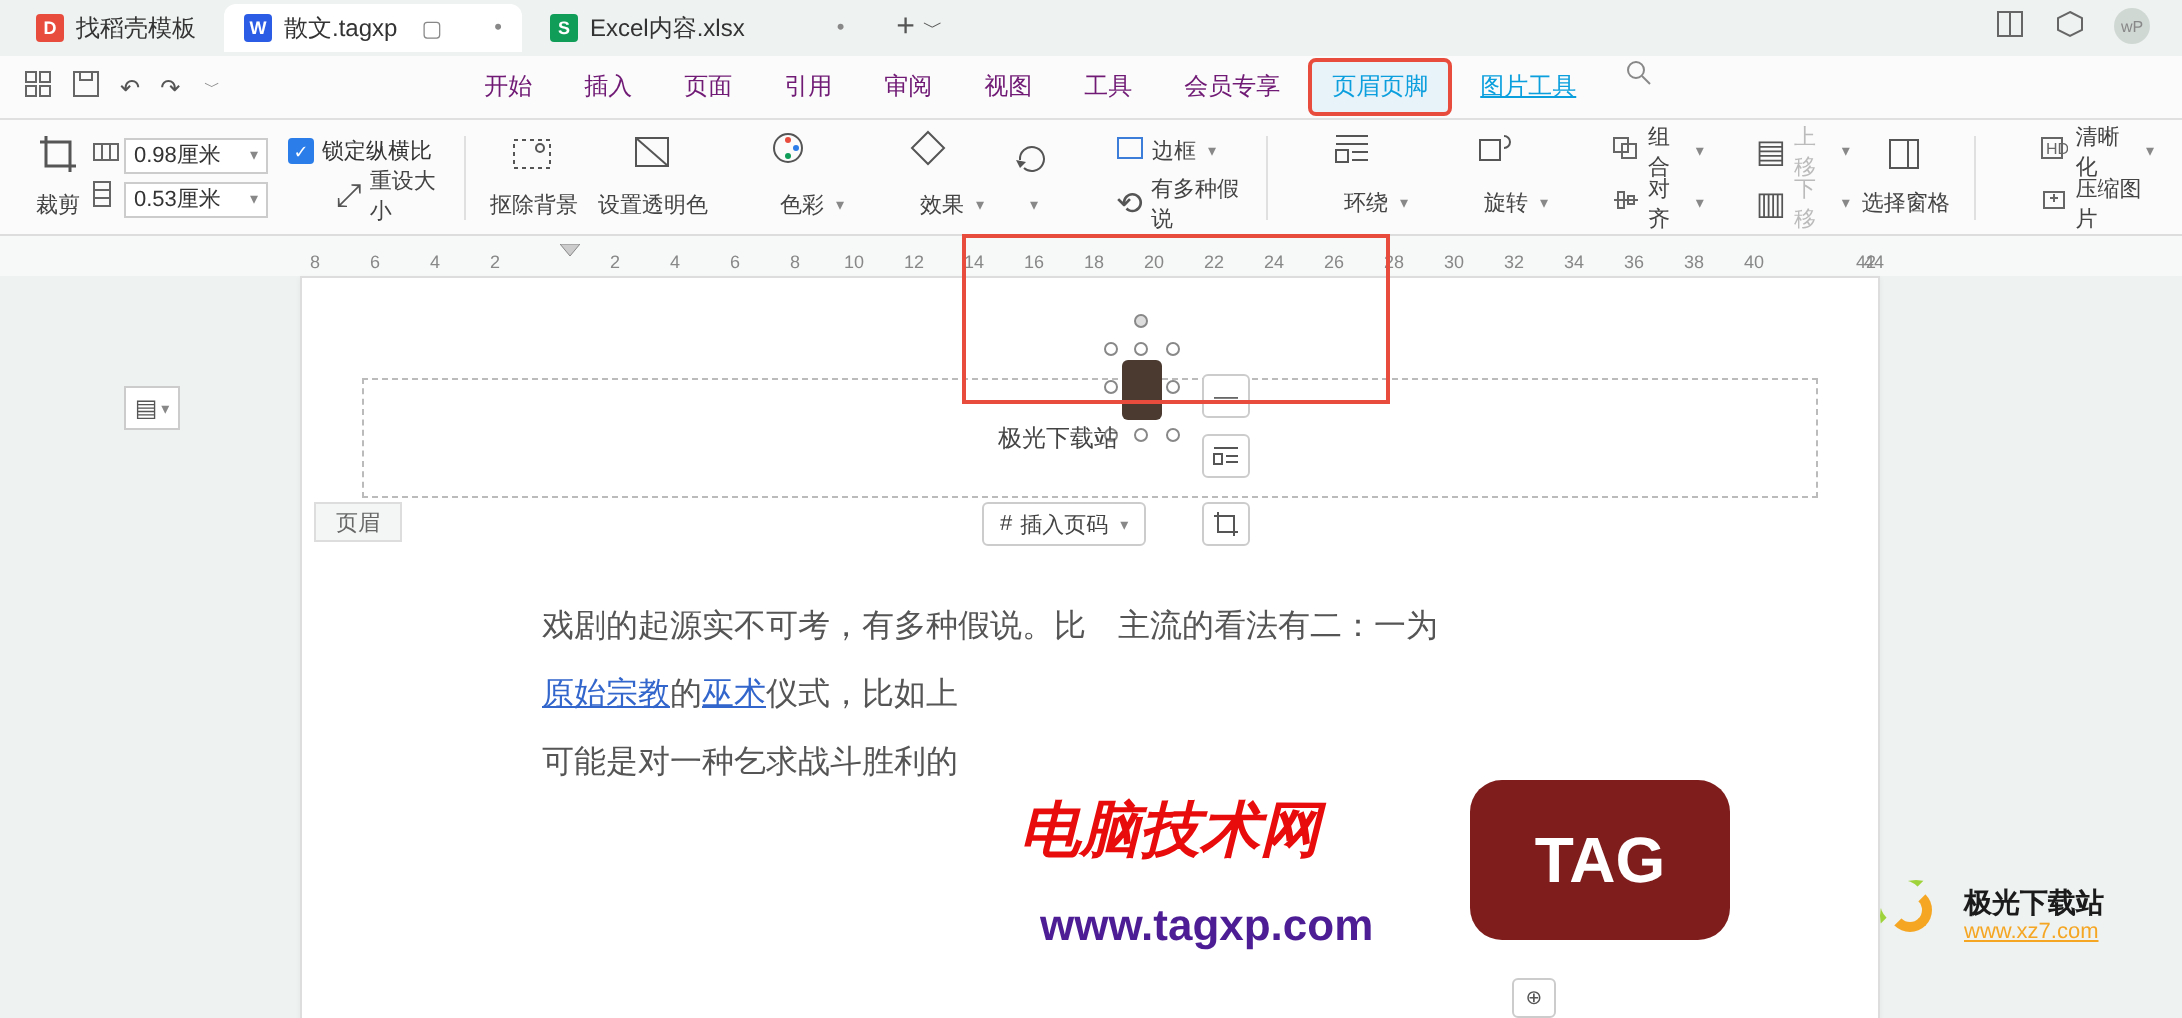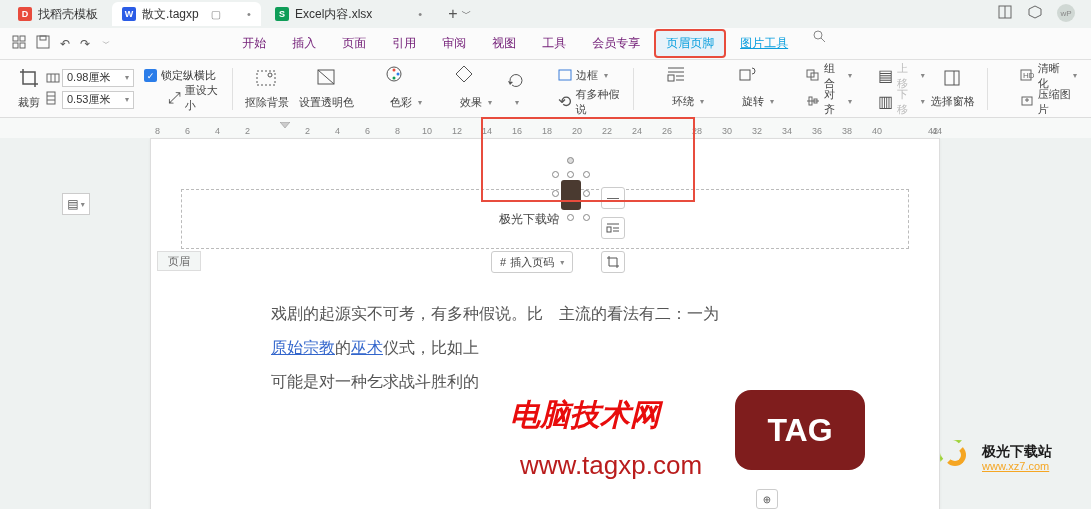--- a/index.html
+++ b/index.html
@@ -74,21 +74,21 @@
   
   .float-btns { position:absolute; left:450px; top:48px; display:flex; flex-direction:column; gap:8px; }
   .float-btns .fb { width:24px;height:22px;border:1px solid #ccc;background:#fff;display:flex;align-items:center;justify-content:center;font-size:12px;color:#555;border-radius:3px; }
   .insert-page { position:absolute; left:340px; top:112px; height:22px; padding: 0 8px; border:1px solid #ccc;background:#fff;display:flex;align-items:center;gap:4px;font-size:11px;color:#444;border-radius:3px; }
   .crop-float { position:absolute; left:450px; top:112px; width:24px;height:22px;border:1px solid #ccc;background:#fff;display:flex;align-items:center;justify-content:center;font-size:12px;color:#555;border-radius:3px; }
   
   .body-text { position:absolute; left:120px; top:158px; right:100px; font-size:16px; color:#555; line-height:34px; font-family: 'SimSun', serif; }
   .body-text a { color:#3366cc; text-decoration: underline; }
   
   .overlay-red { position:absolute; left:510px; top:395px; font-size:30px; font-weight:bold; color:#e80c0c; font-style:italic; }
-  .overlay-url { position:absolute; left:520px; top:450px; font-size:26px; font-weight:normal; color:#b91c1c; }
+  .overlay-url { position:absolute; left:520px; top:450px; font-size:22px; font-weight:bold; color:#4c1d95; }
   .overlay-tag { position:absolute; left:735px; top:390px; width:130px; height:80px; background:#7f1d1d; border-radius:16px; display:flex;align-items:center;justify-content:center; color:#fff; font-size:32px; font-weight:900; font-family: Arial, sans-serif; }
   .overlay-site { position:absolute; left:940px; top:440px; display:flex; align-items:center; gap:6px; }
   .overlay-site .logo { width:36px;height:36px; border-radius:50%; position:relative; overflow:hidden; }
   .overlay-site .swirl1{position:absolute;width:34px;height:34px;border:6px solid #9fd33a;border-radius:50%;left:-6px;top:-6px;border-right-color:transparent;border-bottom-color:transparent;}
   .overlay-site .swirl2{position:absolute;width:22px;height:22px;border:5px solid #f5a623;border-radius:50%;left:4px;top:4px;border-left-color:transparent;border-top-color:transparent;}
   .overlay-site .txt { display:flex;flex-direction:column;line-height:1.1; }
   .overlay-site .t1 { font-size:14px;color:#1b1b1b;font-weight:bold; }
   .overlay-site .t2 { font-size:11px;color:#f5a623;text-decoration:underline; }
   
   .float-right-btns { position:absolute; left:605px; top:350px; display:flex; flex-direction:column; gap:6px;}

